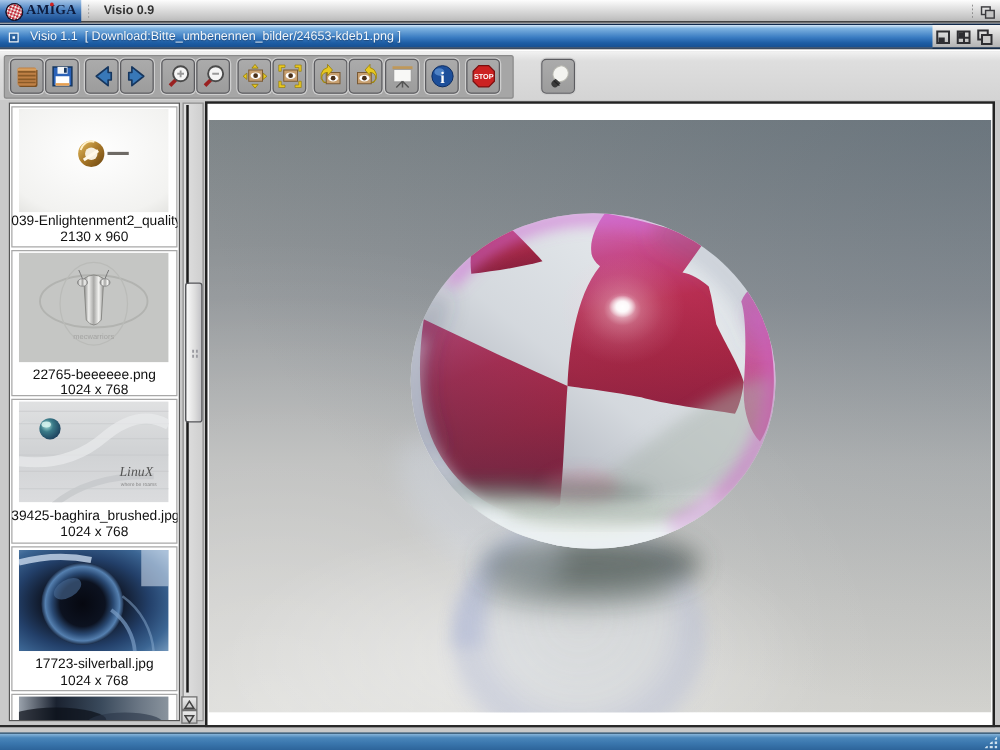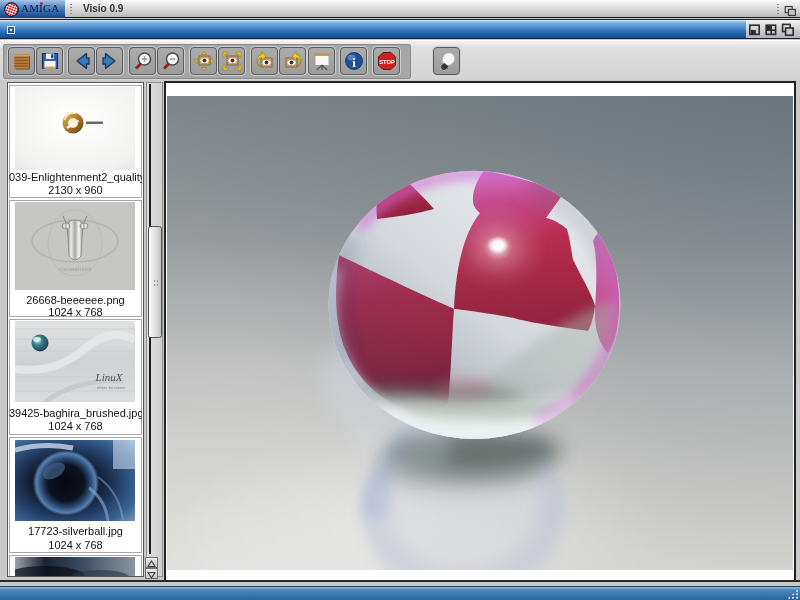--- a/index.html
+++ b/index.html
@@ -1,18 +1,18 @@
 <!DOCTYPE html>
 <html><head><meta charset="utf-8"><style>
 * { margin:0; padding:0; box-sizing:border-box; }
 body { width:800px; height:600px; overflow:hidden; font-family:"Liberation Sans", sans-serif; background:#c9c9c9; position:relative; }
 #screenbar { position:absolute; left:0; top:0; width:800px; height:18px; background:linear-gradient(#fdfdfd,#e8e8e8 30%,#c4c4c4 85%,#b8b8b8); border-bottom:1px solid #1a1a1a; }
 #amipanel { position:absolute; left:0; top:0; width:65px; height:18px; background:linear-gradient(#a6c6e8,#4880c0 45%,#1c4f92 90%,#16427e); }
 #amipanel svg { position:absolute; left:4px; top:1.5px; }
-#amitext { position:absolute; left:21px; top:2px; font-family:"Liberation Serif",serif; font-weight:normal; font-size:11px; letter-spacing:0.2px; color:#0e1c3e; }
+#amitext { position:absolute; left:21px; top:2px; font-family:"Liberation Serif",serif; font-weight:bold; font-size:11px; letter-spacing:0.2px; color:#0e1c3e; }
 #amidot { position:absolute; left:39.5px; top:2px; width:3px; height:3px; border-radius:50%; background:#d02020; }
 .dots { position:absolute; top:3px; width:2px; height:12px; background-image:radial-gradient(circle, #909090 35%, transparent 40%); background-size:2px 3px; }
 #tabtext { position:absolute; left:83px; top:3px; font-size:10px; font-weight:bold; color:#333; }
 #sdepth { position:absolute; left:783.5px; top:3px; }
 #titlebar { position:absolute; left:0; top:19px; width:800px; height:20px; background:linear-gradient(#d5e7f6,#7db2e0 15%,#3a7cc2 55%,#1d5da4 80%,#174f90); border-top:1px solid #10284a; border-bottom:1px solid #0d2340; }
 #closeg { position:absolute; left:7px; top:6px; width:8px; height:8px; border:1.2px solid #f0f4f8; background:rgba(20,60,110,0.3); box-shadow:inset 0 0 0 1.2px rgba(20,60,110,0.25); }
 #closeg div { position:absolute; left:1.6px; top:1.6px; width:2.6px; height:2.6px; background:#f4f8fc; }
 #wtitle { position:absolute; left:24px; top:4px; font-size:10px; color:#f2f7fb; text-shadow:0 1px 1px rgba(10,30,60,0.5); white-space:pre; }
 #gadpanel { position:absolute; left:746px; top:19px; width:54px; height:20px; background:linear-gradient(#f4f4f4,#d8d8d8 40%,#b2b2b2); border-top:1px solid #10284a; border-bottom:1px solid #0d2340; }
 #toolbar { position:absolute; left:0; top:40px; width:800px; height:40px; background:linear-gradient(#f2f2f2,#dedede 20%,#d4d4d4); border-top:1px solid #fff; }
@@ -62,20 +62,21 @@
         <g fill="none" stroke="#3a3a3e" stroke-width="1.4">
           <rect x="1.5" y="1.5" width="8.5" height="7.5"></rect>
           <rect x="5.5" y="5" width="8.5" height="7.5" fill="#c4c4c4"></rect>
         </g>
       </svg></span>
 </div>
 <div id="titlebar">
   <div id="closeg">
       <div></div>
     </div>
+  <span id="wtitle">Visio 1.1  [ Download:Bitte_umbenennen_bilder/24653-kdeb1.png ]</span>
 </div>
 <div id="gadpanel"><svg width="50" height="19" viewBox="0 0 50 19">
 <g fill="none" stroke="#2e2e32" stroke-width="1.6">
 <rect x="3.8" y="5.2" width="9.4" height="9.2"></rect>
         <rect x="5.6" y="10.8" width="3.4" height="2.4" fill="#2e2e32"></rect>
 <rect x="20.2" y="5.2" width="9.4" height="9.2"></rect>
         <rect x="21.6" y="6.6" width="3.2" height="3.0" fill="#2e2e32"></rect>
         <line x1="25.2" y1="5.6" x2="25.2" y2="14"></line>
         <line x1="20.6" y1="10.2" x2="29.2" y2="10.2"></line>
 <rect x="36.6" y="4.4" width="7.6" height="7.2"></rect>
@@ -224,21 +225,21 @@
           </defs>
 <rect width="120" height="88" fill="#c5c6c4"></rect>
 <ellipse cx="60" cy="39" rx="43" ry="21" fill="none" stroke="#b2b3b0" stroke-width="1.5"></ellipse>
 <ellipse cx="60" cy="41" rx="27" ry="33" fill="none" stroke="#babbb8" stroke-width="1"></ellipse>
 <path d="M52,21 q8,-6 16,0 l-2,33 q-6,8 -12,0 Z" fill="url(#t2m)" stroke="#82827f" stroke-width="0.7"></path>
 <ellipse cx="51" cy="24" rx="4" ry="3" fill="url(#t2m)" stroke="#808080" stroke-width="0.6"></ellipse>
 <ellipse cx="69" cy="24" rx="4" ry="3" fill="url(#t2m)" stroke="#808080" stroke-width="0.6"></ellipse>
 <path d="M51,21 q-2,-5 -3,-7 M69,21 q2,-5 3,-7" stroke="#777" stroke-width="0.8" fill="none"></path>
 <text x="60" y="69" font-family="Liberation Sans" font-size="6" fill="#a4a4a2" text-anchor="middle">mecwarriors</text>
 </svg></div>
-      <div class="cap" style="top:210.5px">26668-beeeeee.png</div>
+      <div class="cap" style="top:210.5px">22765-beeeeee.png</div>
       <div class="cap" style="top:223px">1024 x 768</div>
 <div class="cell" style="top:235.5px;height:116.5px"></div>
       <div class="cimg" style="top:237.5px;height:81px"><svg width="120" height="81" viewBox="0 0 120 81">
 <defs>
             <linearGradient id="t3m" x1="0" y1="0" x2="0" y2="1">
               <stop offset="0" stop-color="#e0e1e2"></stop>
               <stop offset="0.5" stop-color="#d0d2d4"></stop>
               <stop offset="1" stop-color="#dbdcde"></stop>
             </linearGradient>
 <radialGradient id="t3o" cx="0.35" cy="0.35" r="0.75">

